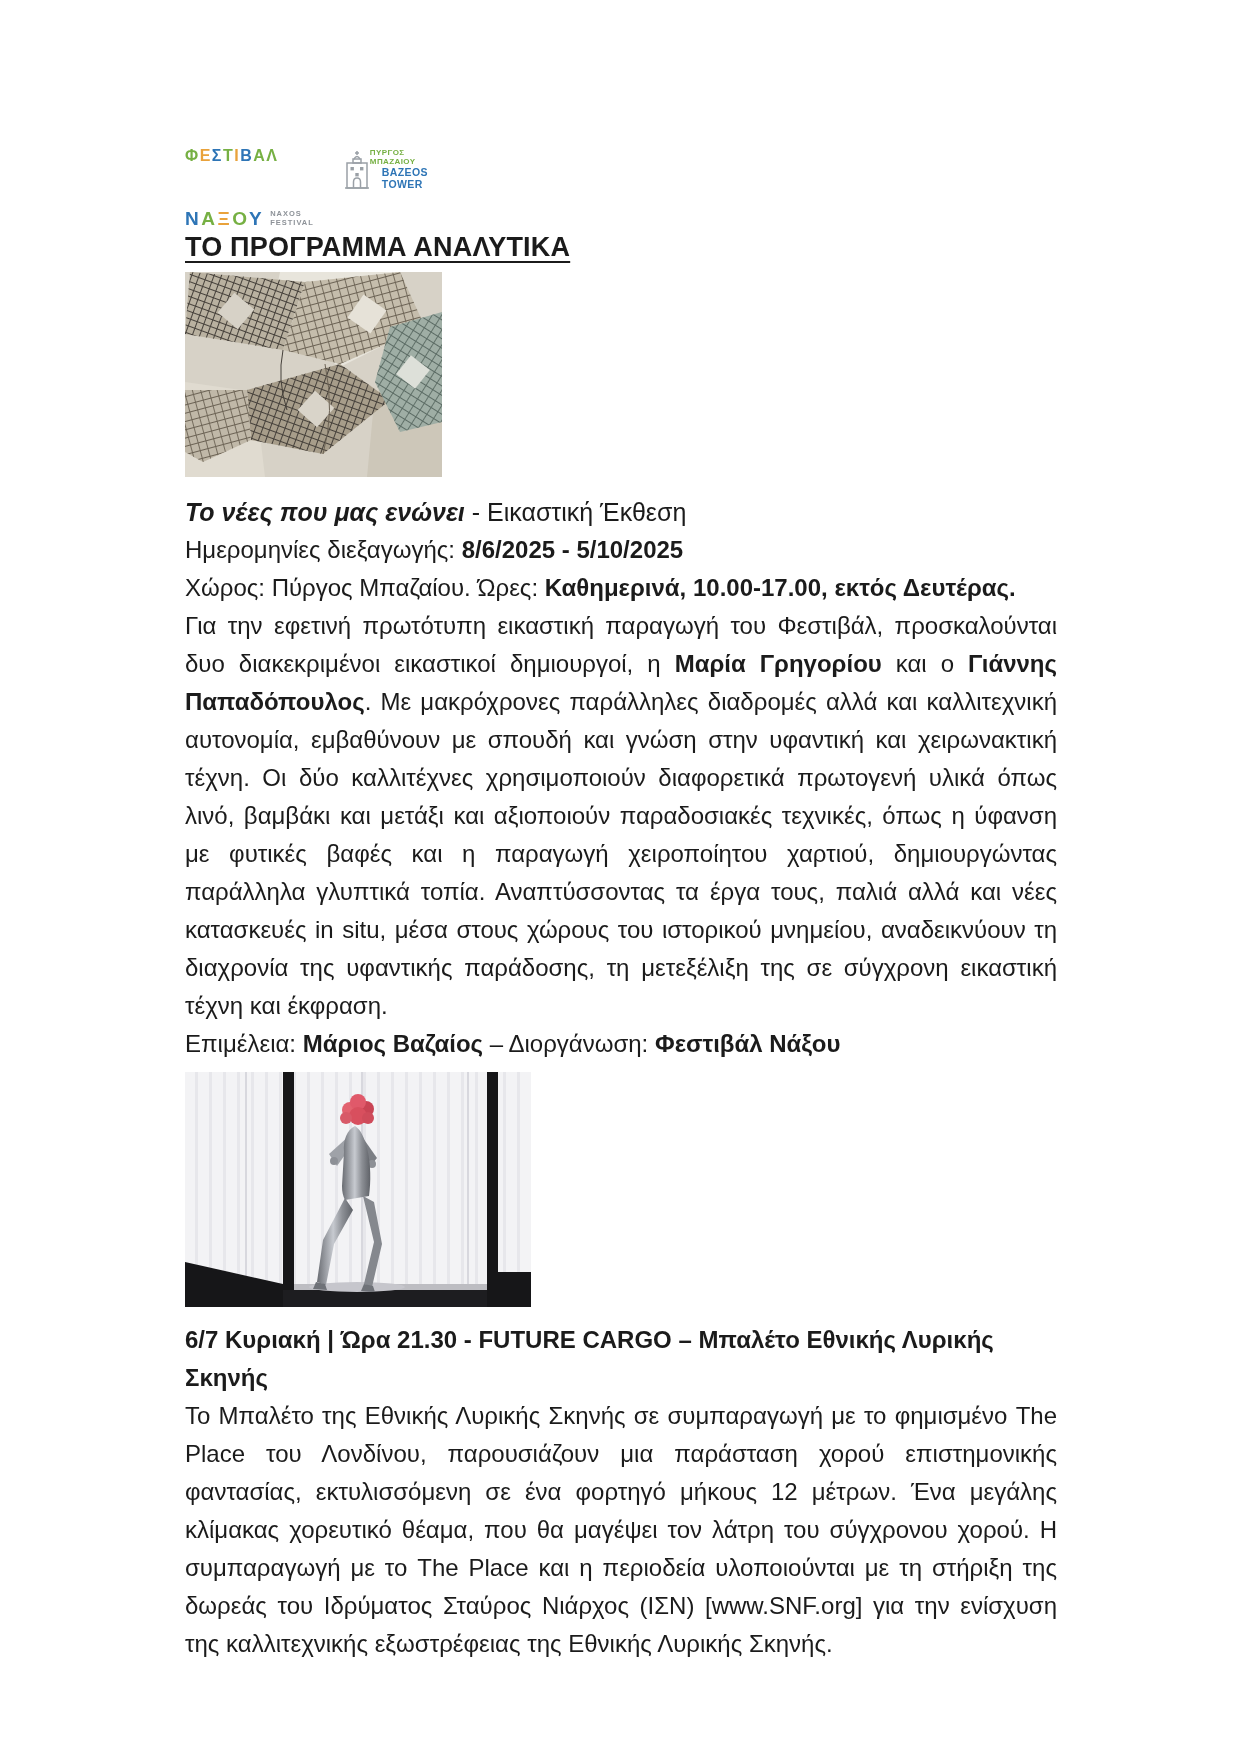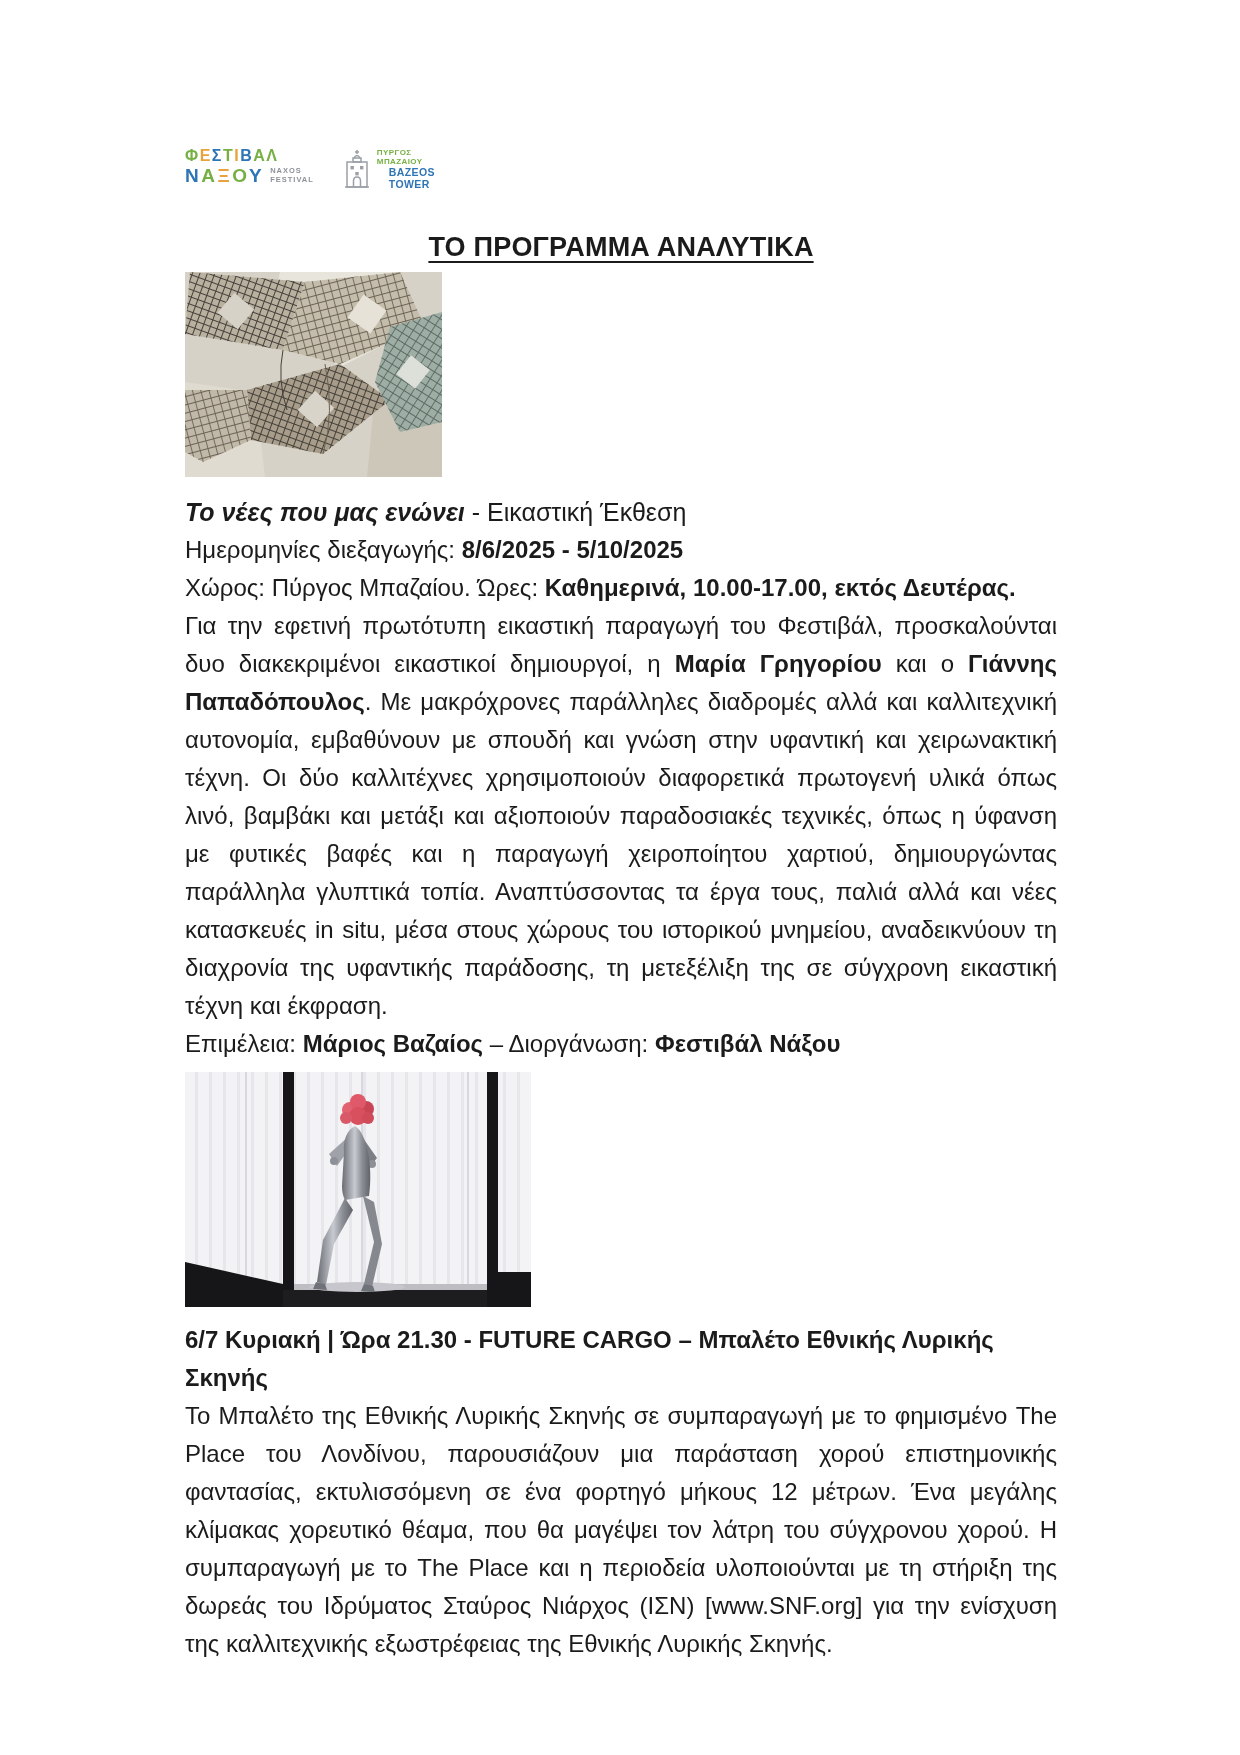--- a/index.html
+++ b/index.html
@@ -10,34 +10,34 @@
     color:var(--ink,#1b1b1b);
     -webkit-font-smoothing:antialiased;
   }
   .content { position:absolute; left:185px; top:148px; width:872px; }
 
   
   .logo-row { display:flex; align-items:flex-start; gap:30px; height:50px; }
   .fest-logo { display:flex; flex-direction:column; line-height:1; }
   .fest-l1 { font-size:16px; font-weight:bold; letter-spacing:1.5px; }
   .fest-l2-row { display:flex; align-items:flex-end; gap:6px; margin-top:2px; }
-  .fest-l2 { font-size:19px; font-weight:bold; letter-spacing:2.5px; }
+  .fest-l2 { font-size:19px; font-weight:bold; letter-spacing:2.5px;margin-top:43px; }
   .fest-sub { display:flex; flex-direction:column; font-size:7.5px; font-weight:bold;
               letter-spacing:1px; color:var(--logogray,#8d9298); line-height:1.2; padding-bottom:1px; }
   .c-green  { color:var(--green,#76b043); }
   .c-orange { color:var(--orange,#e9a23b); }
   .c-blue   { color:var(--blue,#2e75b6); }
-  .tower-logo { display:flex; align-items:flex-start; gap:7px; }
+  .tower-logo { display:flex; align-items:flex-end; }
   .tower-text { display:flex; flex-direction:column; line-height:1.15; }
   .tower-gr { font-size:8px; font-weight:bold; color:var(--green,#76b043); letter-spacing:.4px; }
   .tower-en { font-size:10.5px; font-weight:bold; color:var(--blue,#2e75b6); letter-spacing:.4px;margin-left:12px; }
 
   
   .doc-title { margin:34px 0 0; font-size:27px; font-weight:bold; letter-spacing:.2px;
-               text-decoration:underline; text-decoration-thickness:2px; text-underline-offset:5px;text-align:center; }
+               text-decoration:underline; text-decoration-thickness:2px; text-underline-offset:5px; }
   .section-heading { margin:32px 0 0; font-size:25px; font-weight:bold; }
   .photo-frame { margin-top:9px; display:block; }
   .event-title { margin:16px 0 0; font-size:25px; line-height:38px; }
   .event-name  { font-weight:bold; font-style:italic; }
   .body-line, .body-para { margin:0; font-size:24px; line-height:38px; }
   .body-para { text-align:justify; }
   .dance-title { margin:14px 0 0; font-size:24px; line-height:38px; font-weight:bold; }
   b { font-weight:bold;text-align:center; }
 </style>
 </head>

